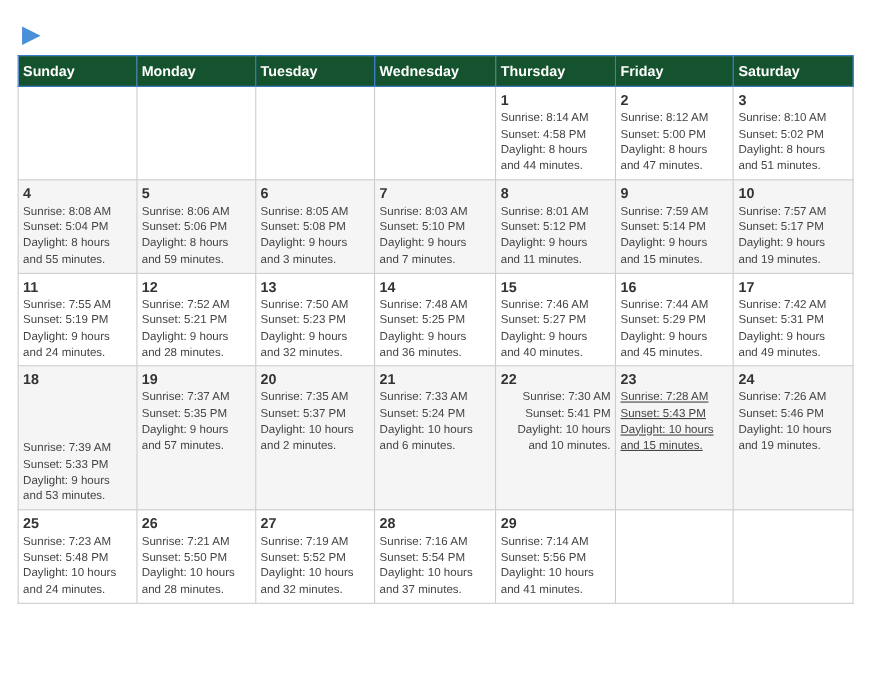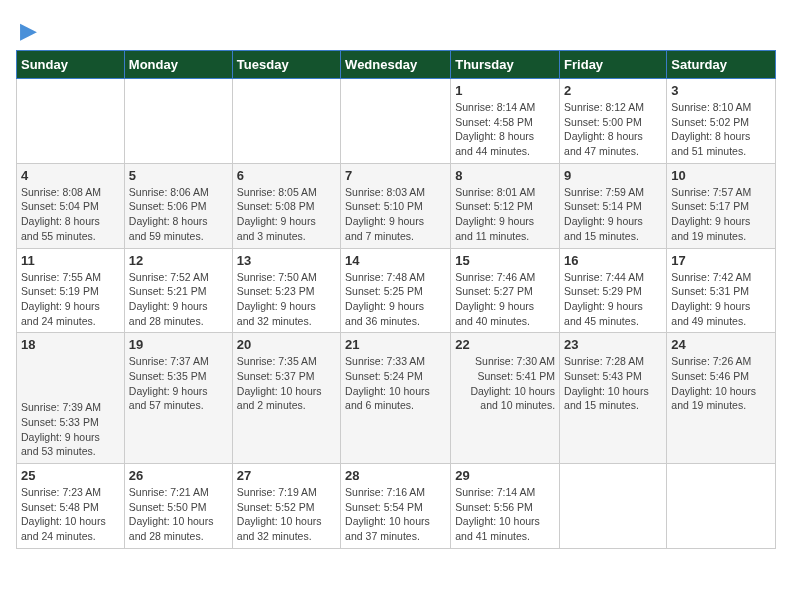--- a/index.html
+++ b/index.html
@@ -251,21 +251,21 @@
         </td>
         <td>
           <span class="day-num">22</span>
           <div class="day-info" style="white-space: pre-line; text-align: right;">Sunrise: 7:30 AM
 Sunset: 5:41 PM
 Daylight: 10 hours
 and 10 minutes.</div>
         </td>
         <td>
           <span class="day-num">23</span>
-          <div class="day-info" style="white-space: pre-line;">Sunrise: 7:28 AM
+          <div class="day-info" style="white-space: pre-line; text-decoration: underline;">Sunrise: 7:28 AM
 Sunset: 5:43 PM
 Daylight: 10 hours
 and 15 minutes.</div>
         </td>
         <td>
           <span class="day-num">24</span>
           <div class="day-info" style="white-space: pre-line;">Sunrise: 7:26 AM
 Sunset: 5:46 PM
 Daylight: 10 hours
 and 19 minutes.</div>

